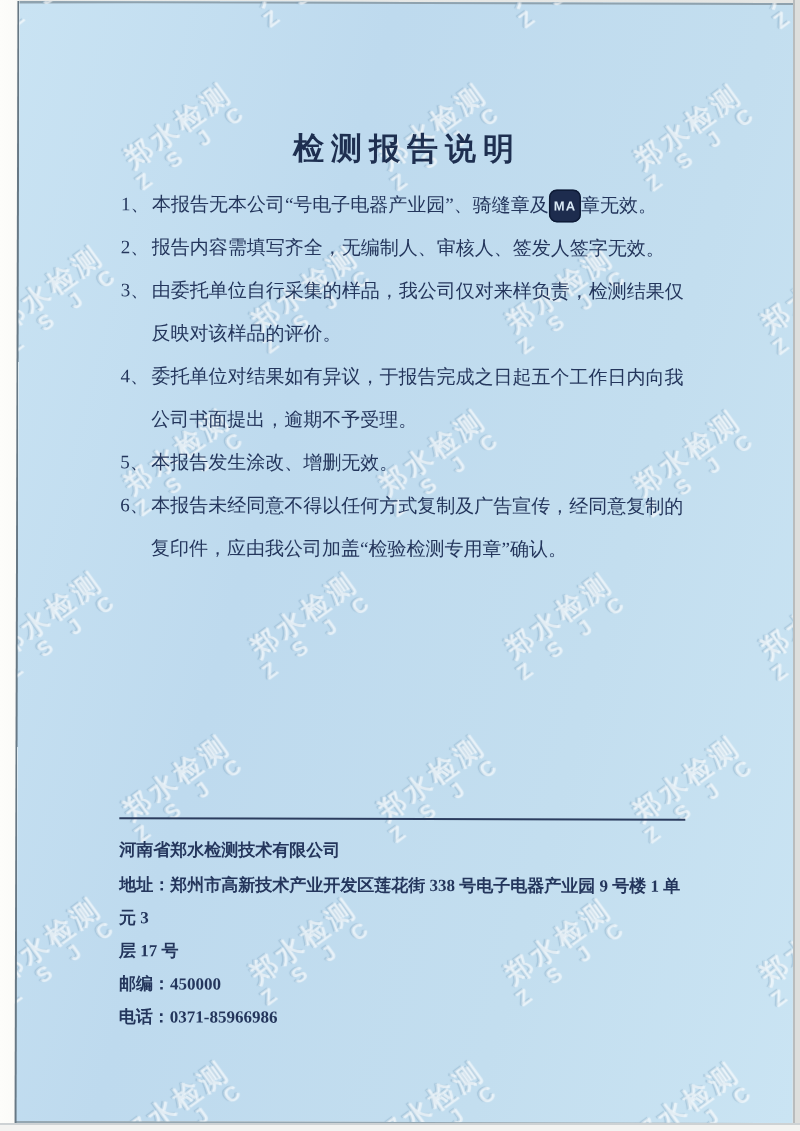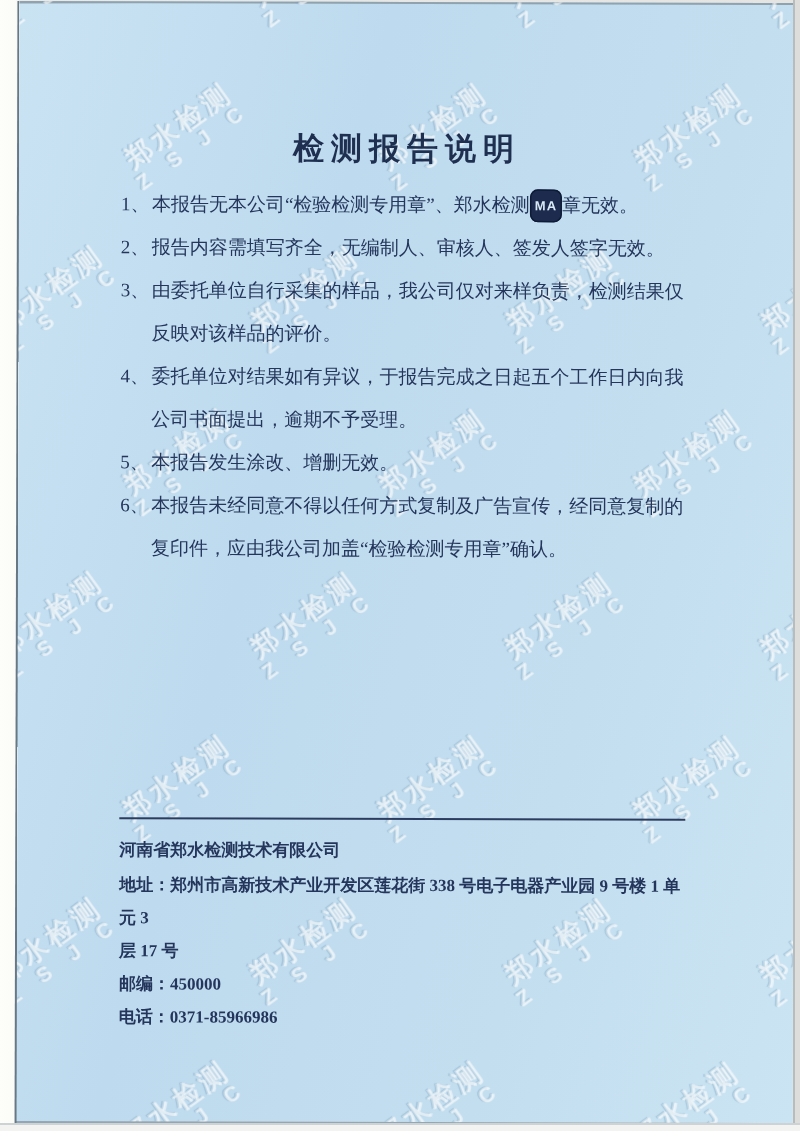--- a/index.html
+++ b/index.html
@@ -179,21 +179,21 @@
         <div class="wm-en">Z S J C</div>
       </div>
     </div>
 
   <div class="content">
     <div class="doc-title">检测报告说明</div>
 
     <div class="notice">
       <div class="notice-item">
         <span class="notice-num">1、</span>
-        <span class="notice-text"><span>本报告无本公司“检验检测专用章”、郑水检测</span><span class="cma-badge">MA</span><span>章无效。</span></span>
+        <span class="notice-text"><span>本报告无本公司“号电子电器产业园”、骑缝章及</span><span class="cma-badge">MA</span><span>章无效。</span></span>
       </div>
       <div class="notice-item">
         <span class="notice-num">2、</span>
         <span class="notice-text">报告内容需填写齐全，无编制人、审核人、签发人签字无效。</span>
       </div>
       <div class="notice-item">
         <span class="notice-num">3、</span>
         <span class="notice-text">由委托单位自行采集的样品，我公司仅对来样负责，检测结果仅反映对该样品的评价。</span>
       </div>
       <div class="notice-item">

